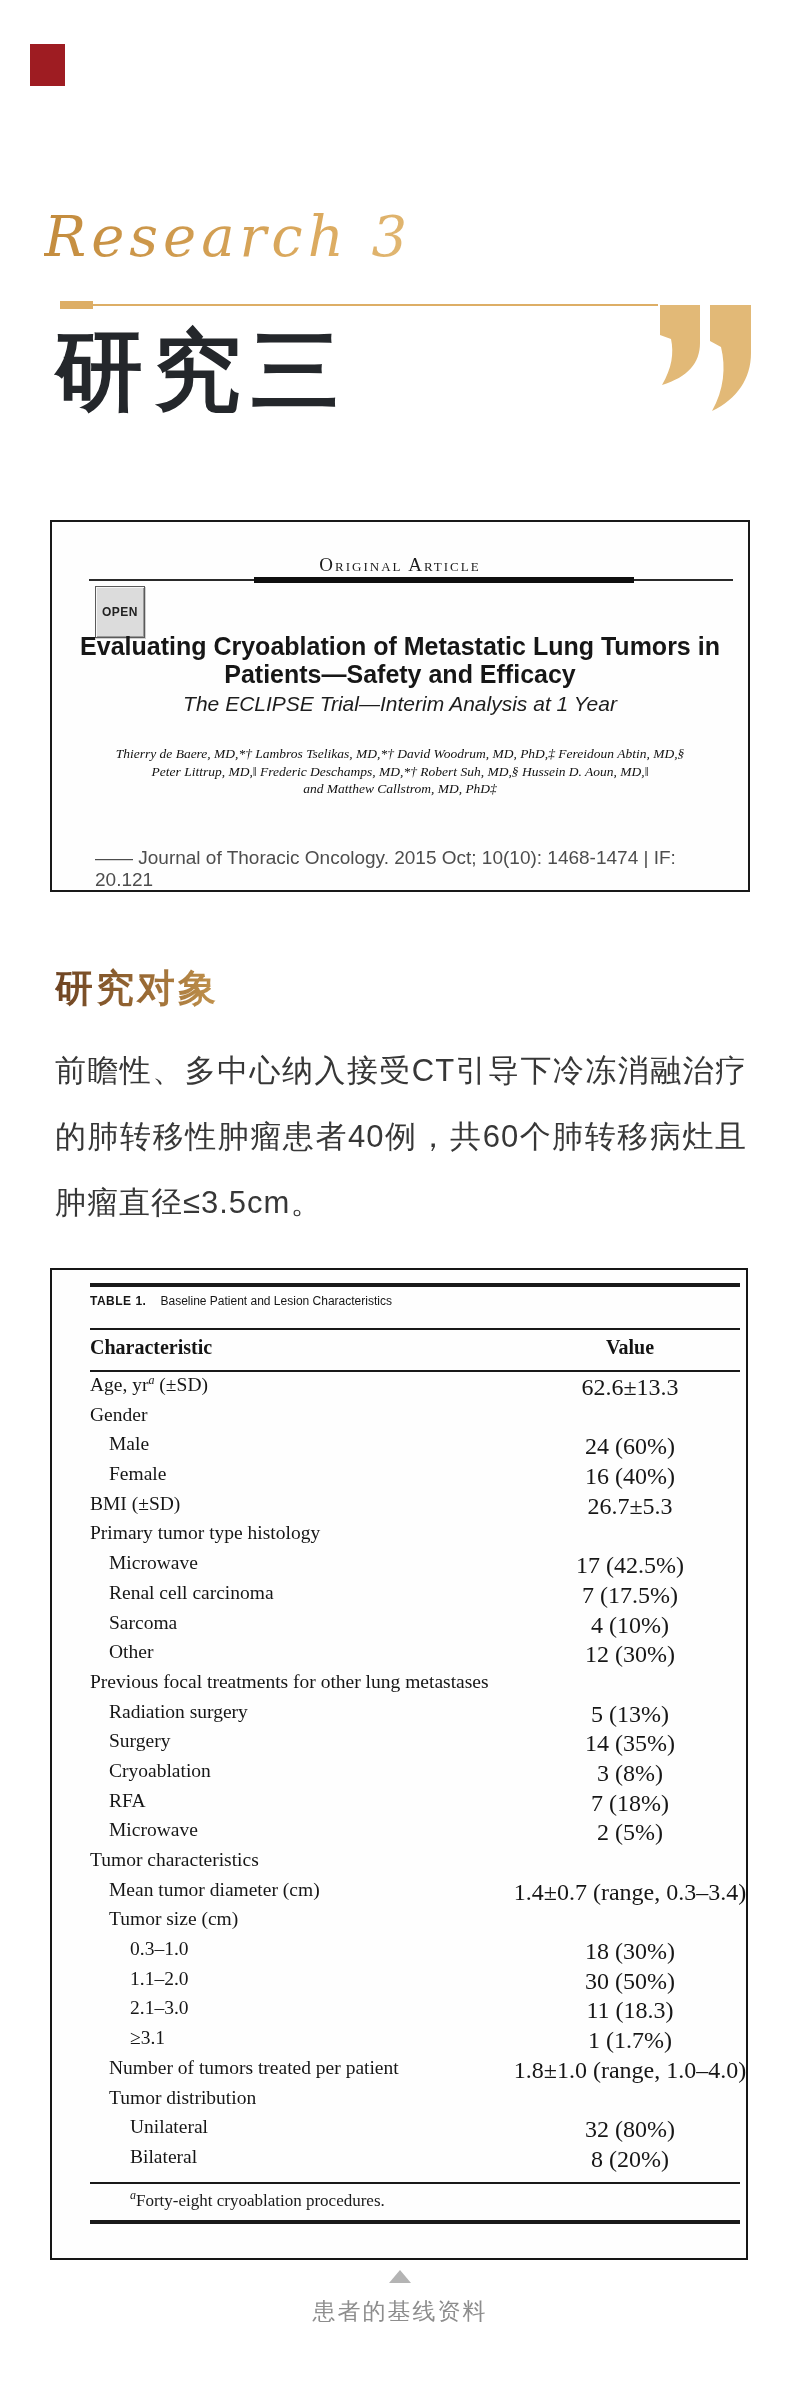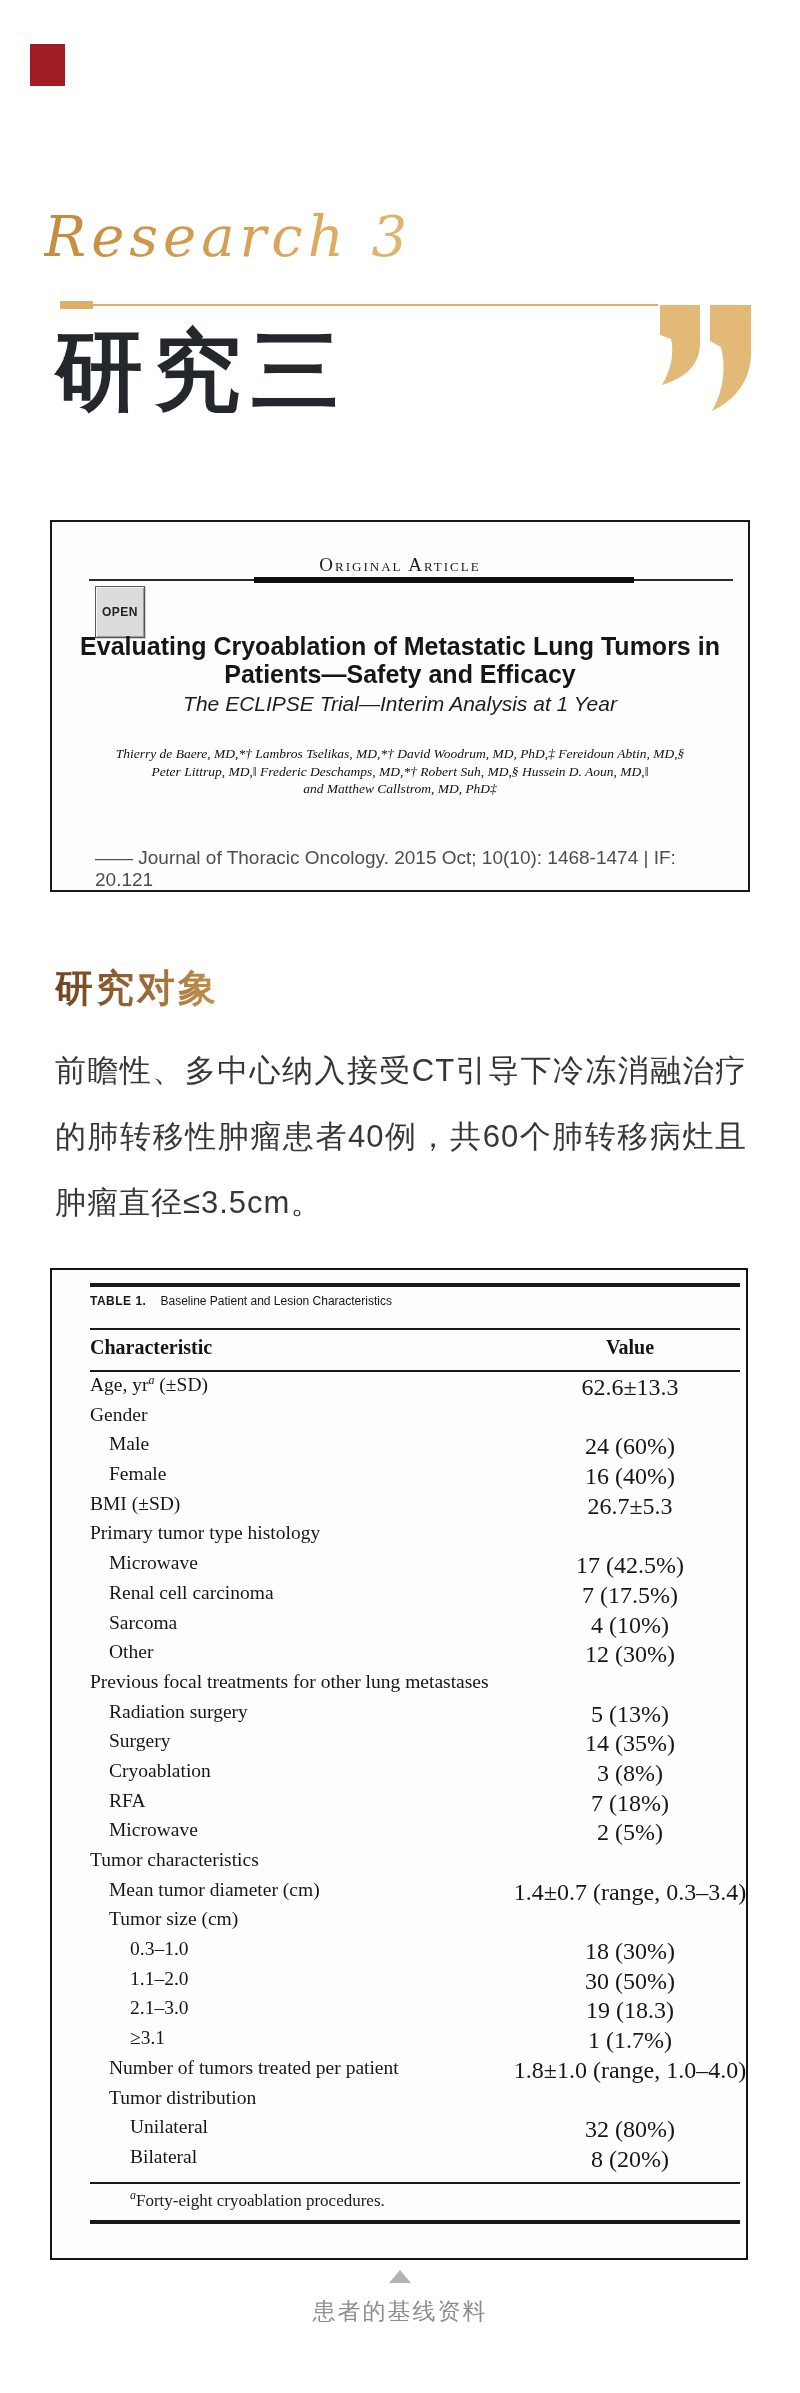--- a/index.html
+++ b/index.html
@@ -204,21 +204,21 @@
         <div class="t-row ind2">
           <span class="row-label">0.3–1.0</span>
           <span class="row-value">18 (30%)</span>
         </div>
         <div class="t-row ind2">
           <span class="row-label">1.1–2.0</span>
           <span class="row-value">30 (50%)</span>
         </div>
         <div class="t-row ind2">
           <span class="row-label">2.1–3.0</span>
-          <span class="row-value">19 (18.3)</span>
+          <span class="row-value">11 (18.3)</span>
         </div>
         <div class="t-row ind2">
           <span class="row-label">≥3.1</span>
           <span class="row-value">1 (1.7%)</span>
         </div>
         <div class="t-row ind1">
           <span class="row-label">Number of tumors treated per patient</span>
           <span class="row-value">1.8±1.0 (range, 1.0–4.0)</span>
         </div>
         <div class="t-row ind1">

